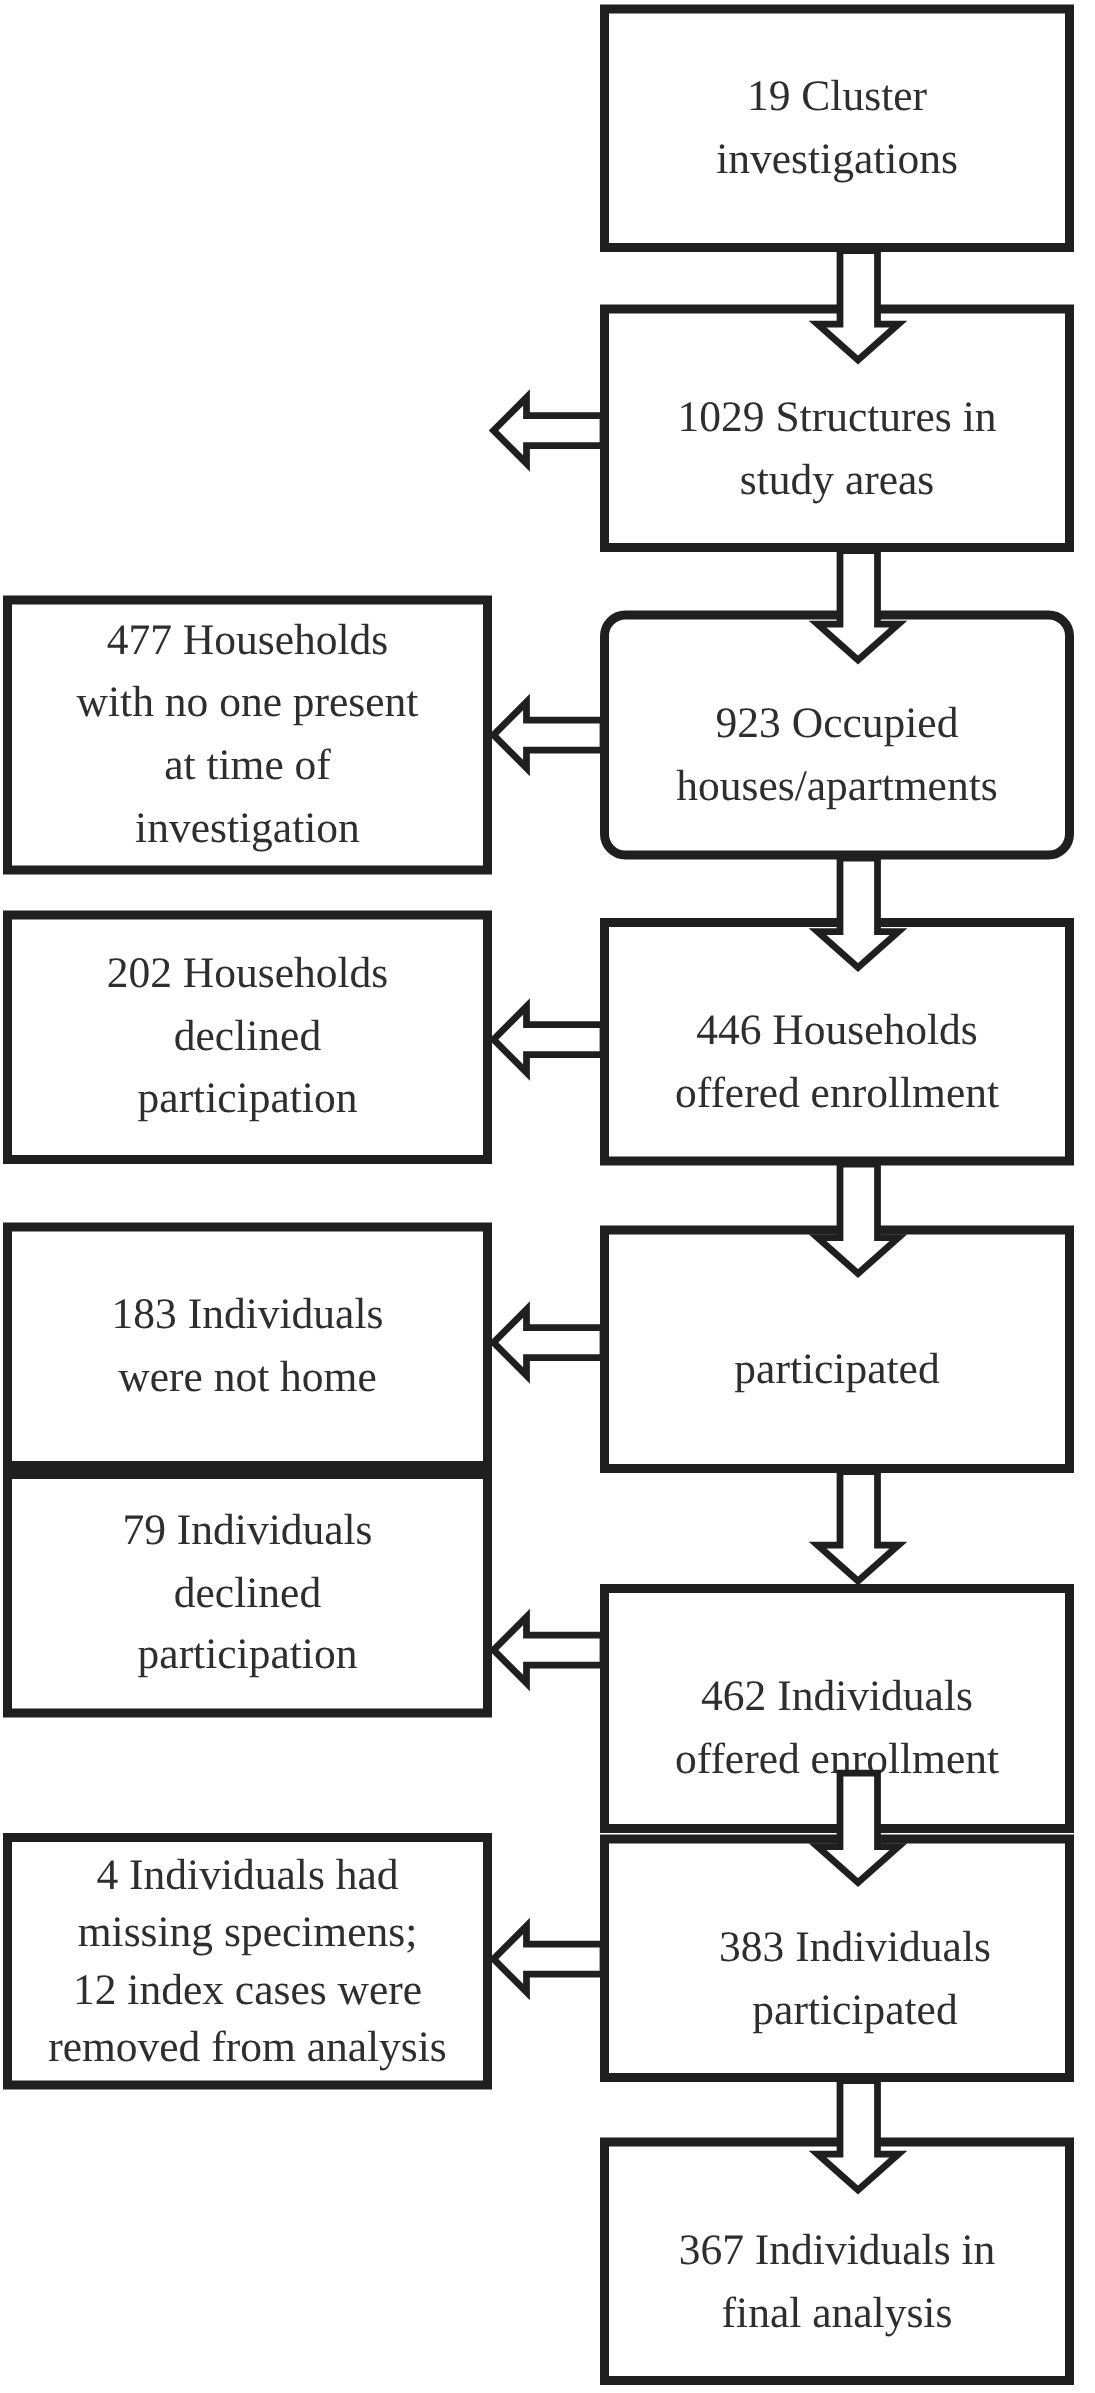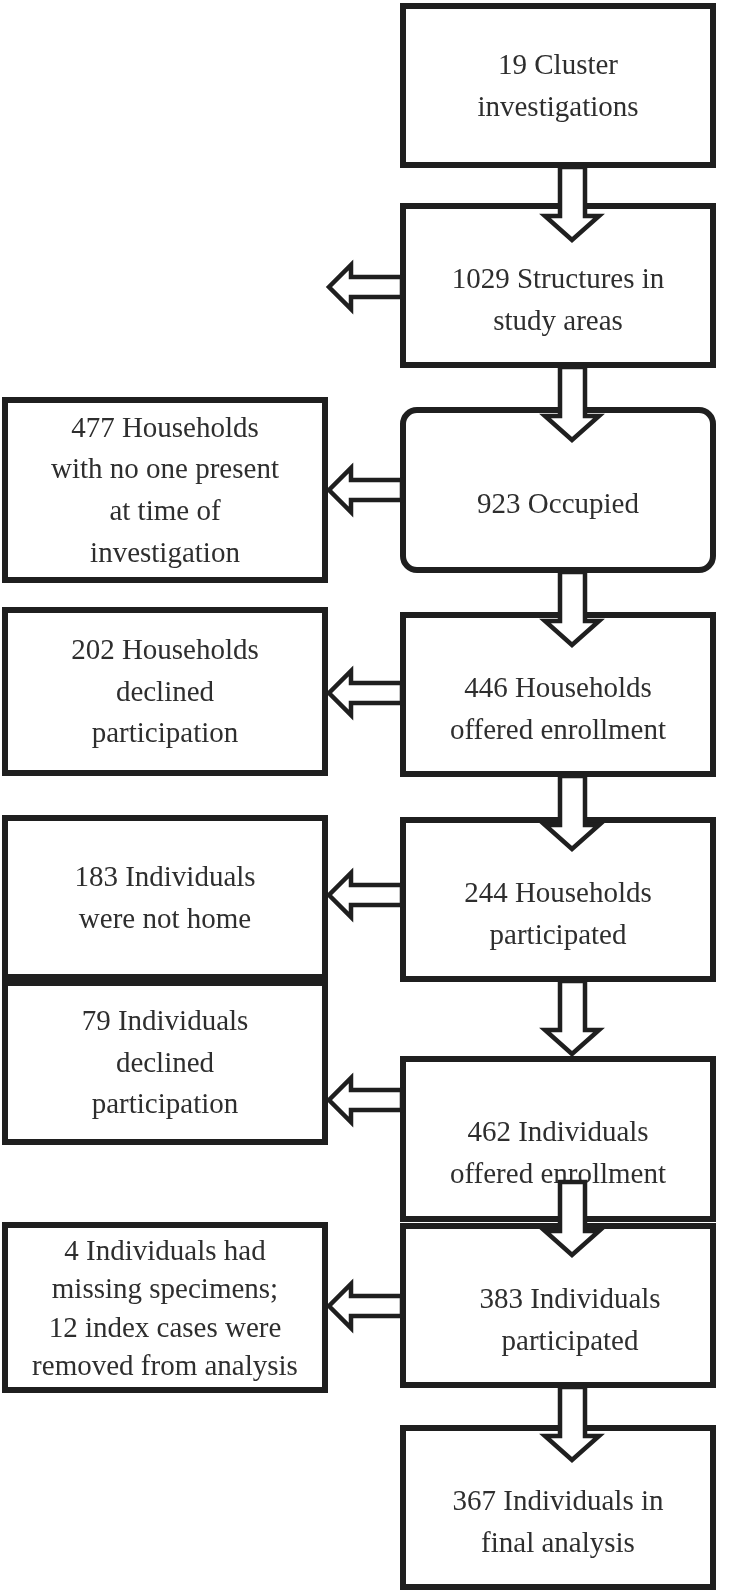--- a/index.html
+++ b/index.html
@@ -64,27 +64,27 @@
   <div class="box main b1">
       <div>19 Cluster</div>
       <div>investigations</div>
     </div>
   <div class="box main pad b2">
       <div>1029 Structures in</div>
       <div>study areas</div>
     </div>
   <div class="box main pad b3">
       <div>923 Occupied</div>
+      <div>houses/apartments</div>
     </div>
   <div class="box main pad b4">
       <div>446 Households</div>
       <div>offered enrollment</div>
     </div>
   <div class="box main pad b5">
-      <div>244 Households</div>
       <div>participated</div>
     </div>
   <div class="box main pad b6">
       <div>462 Individuals</div>
       <div>offered enrollment</div>
     </div>
   <div class="box main pad b7">
       <div>383 Individuals</div>
       <div>participated</div>
     </div>

